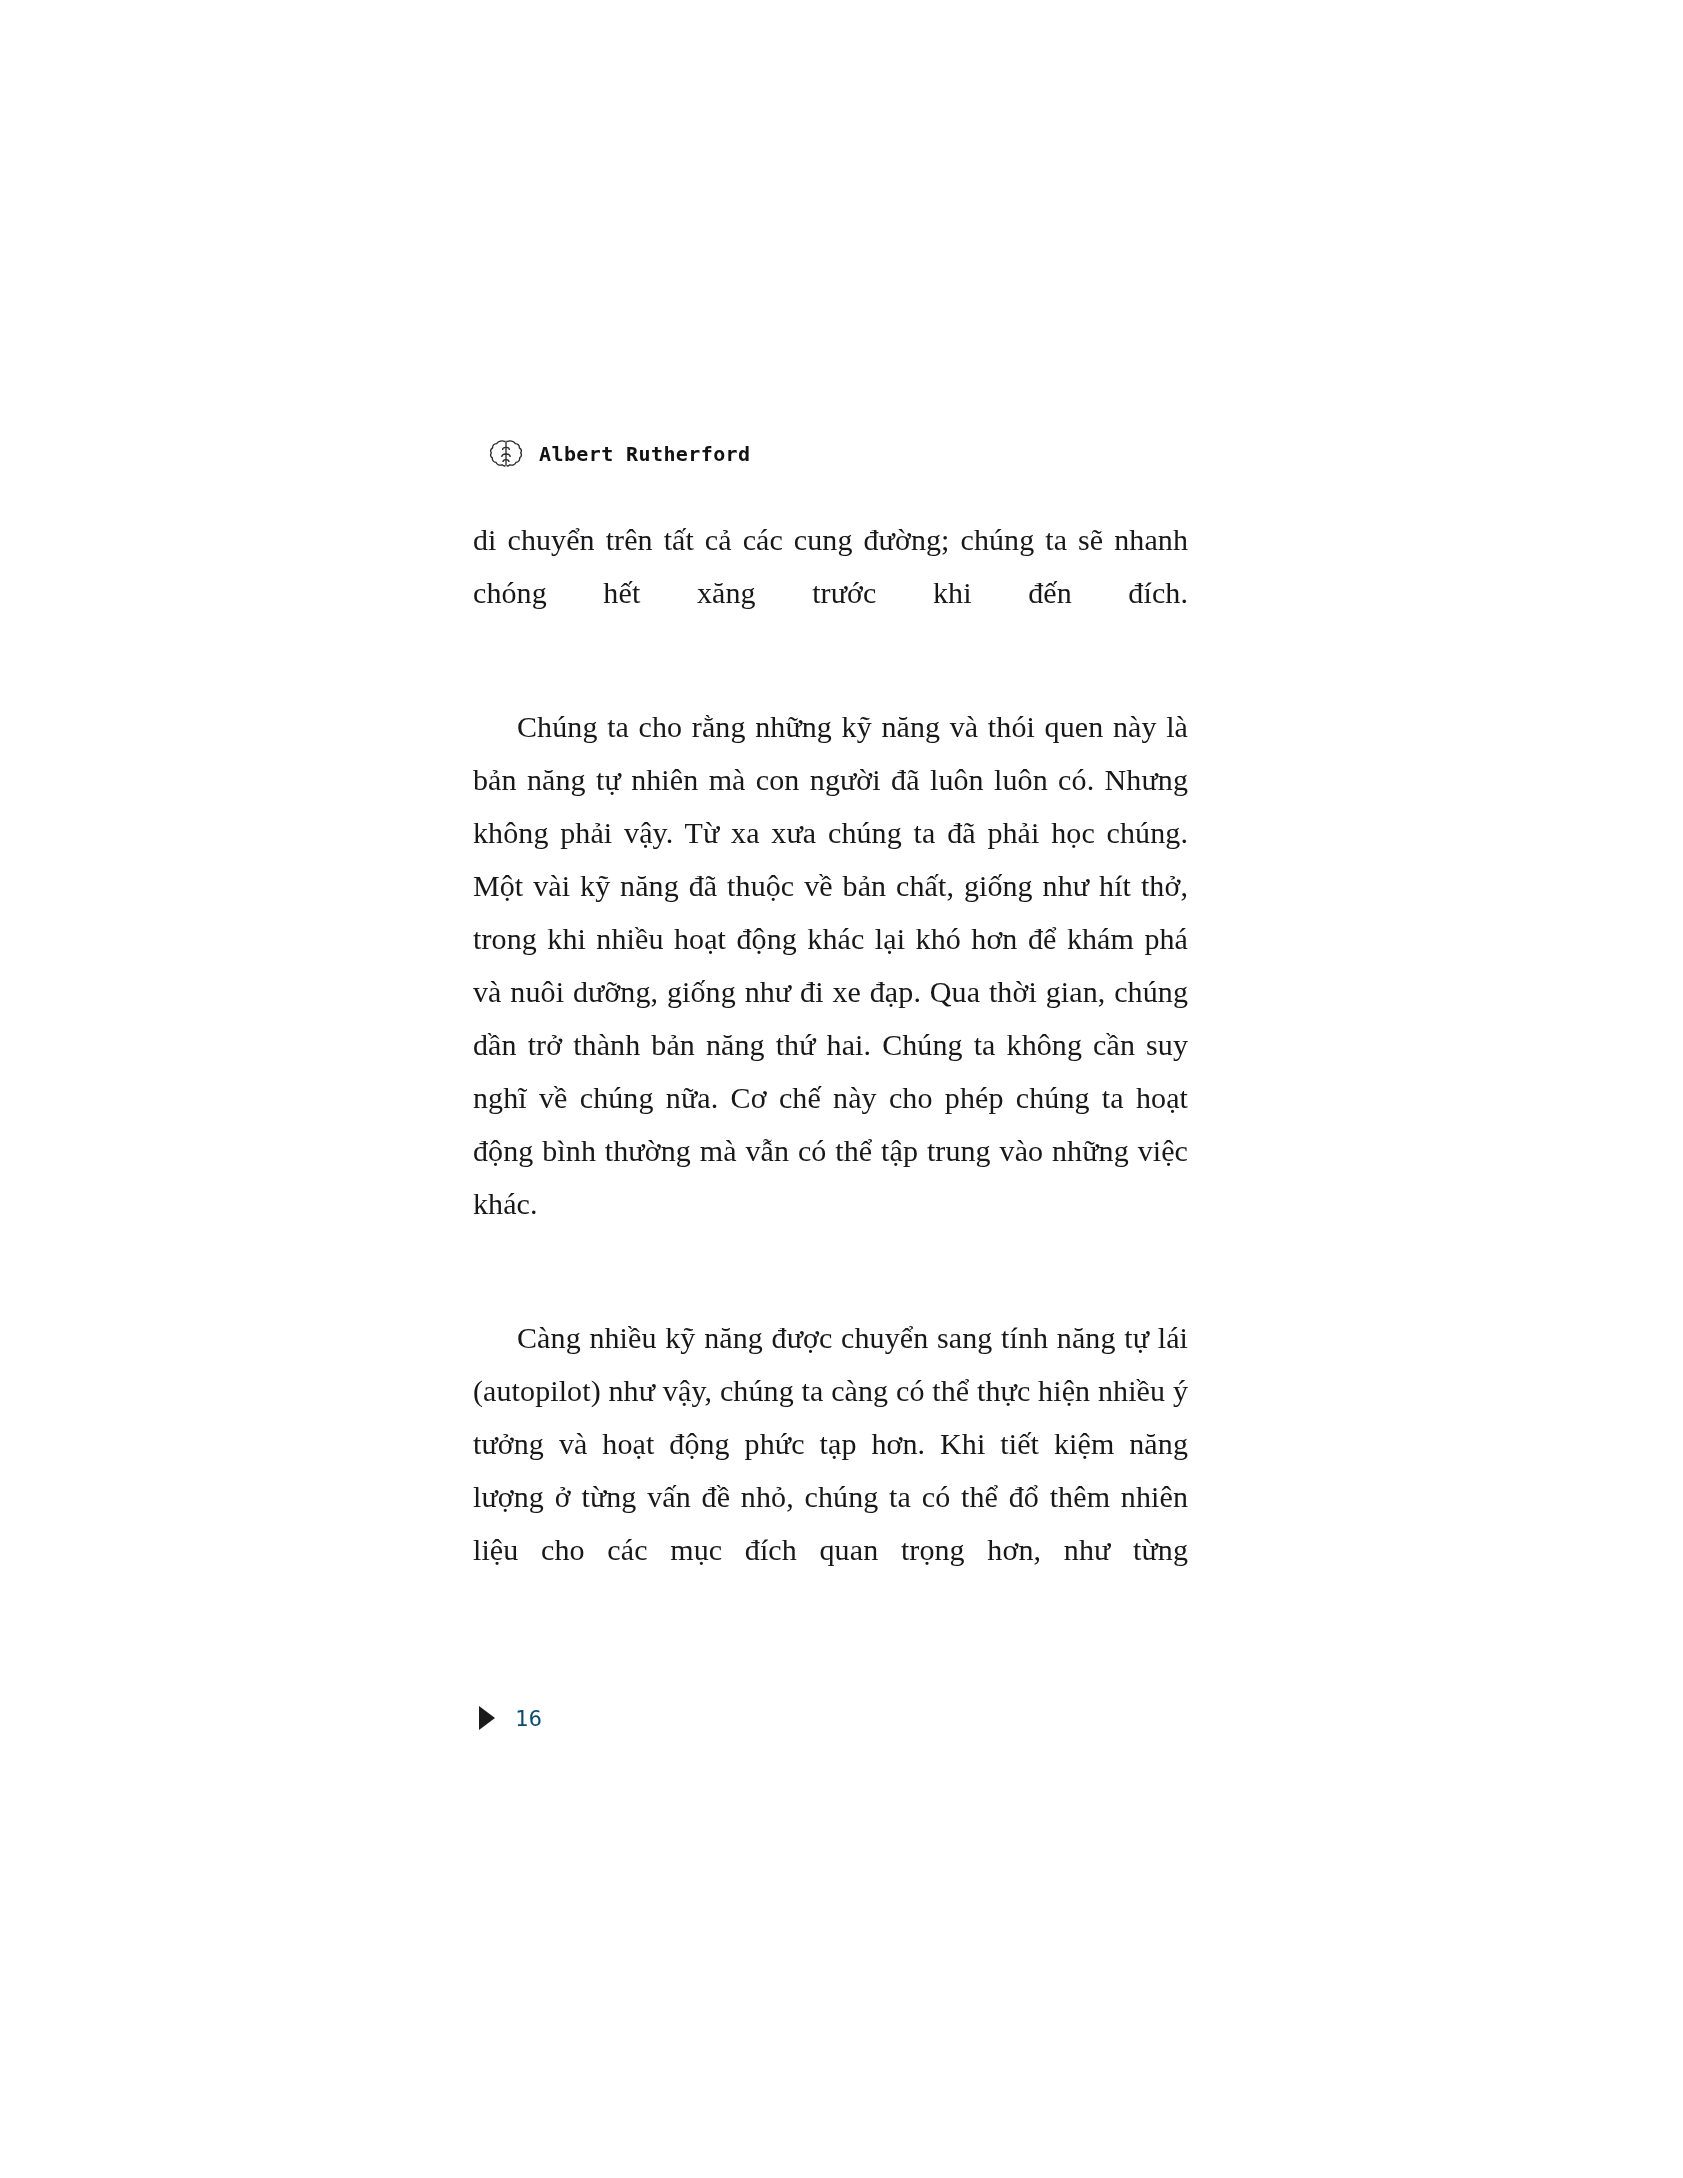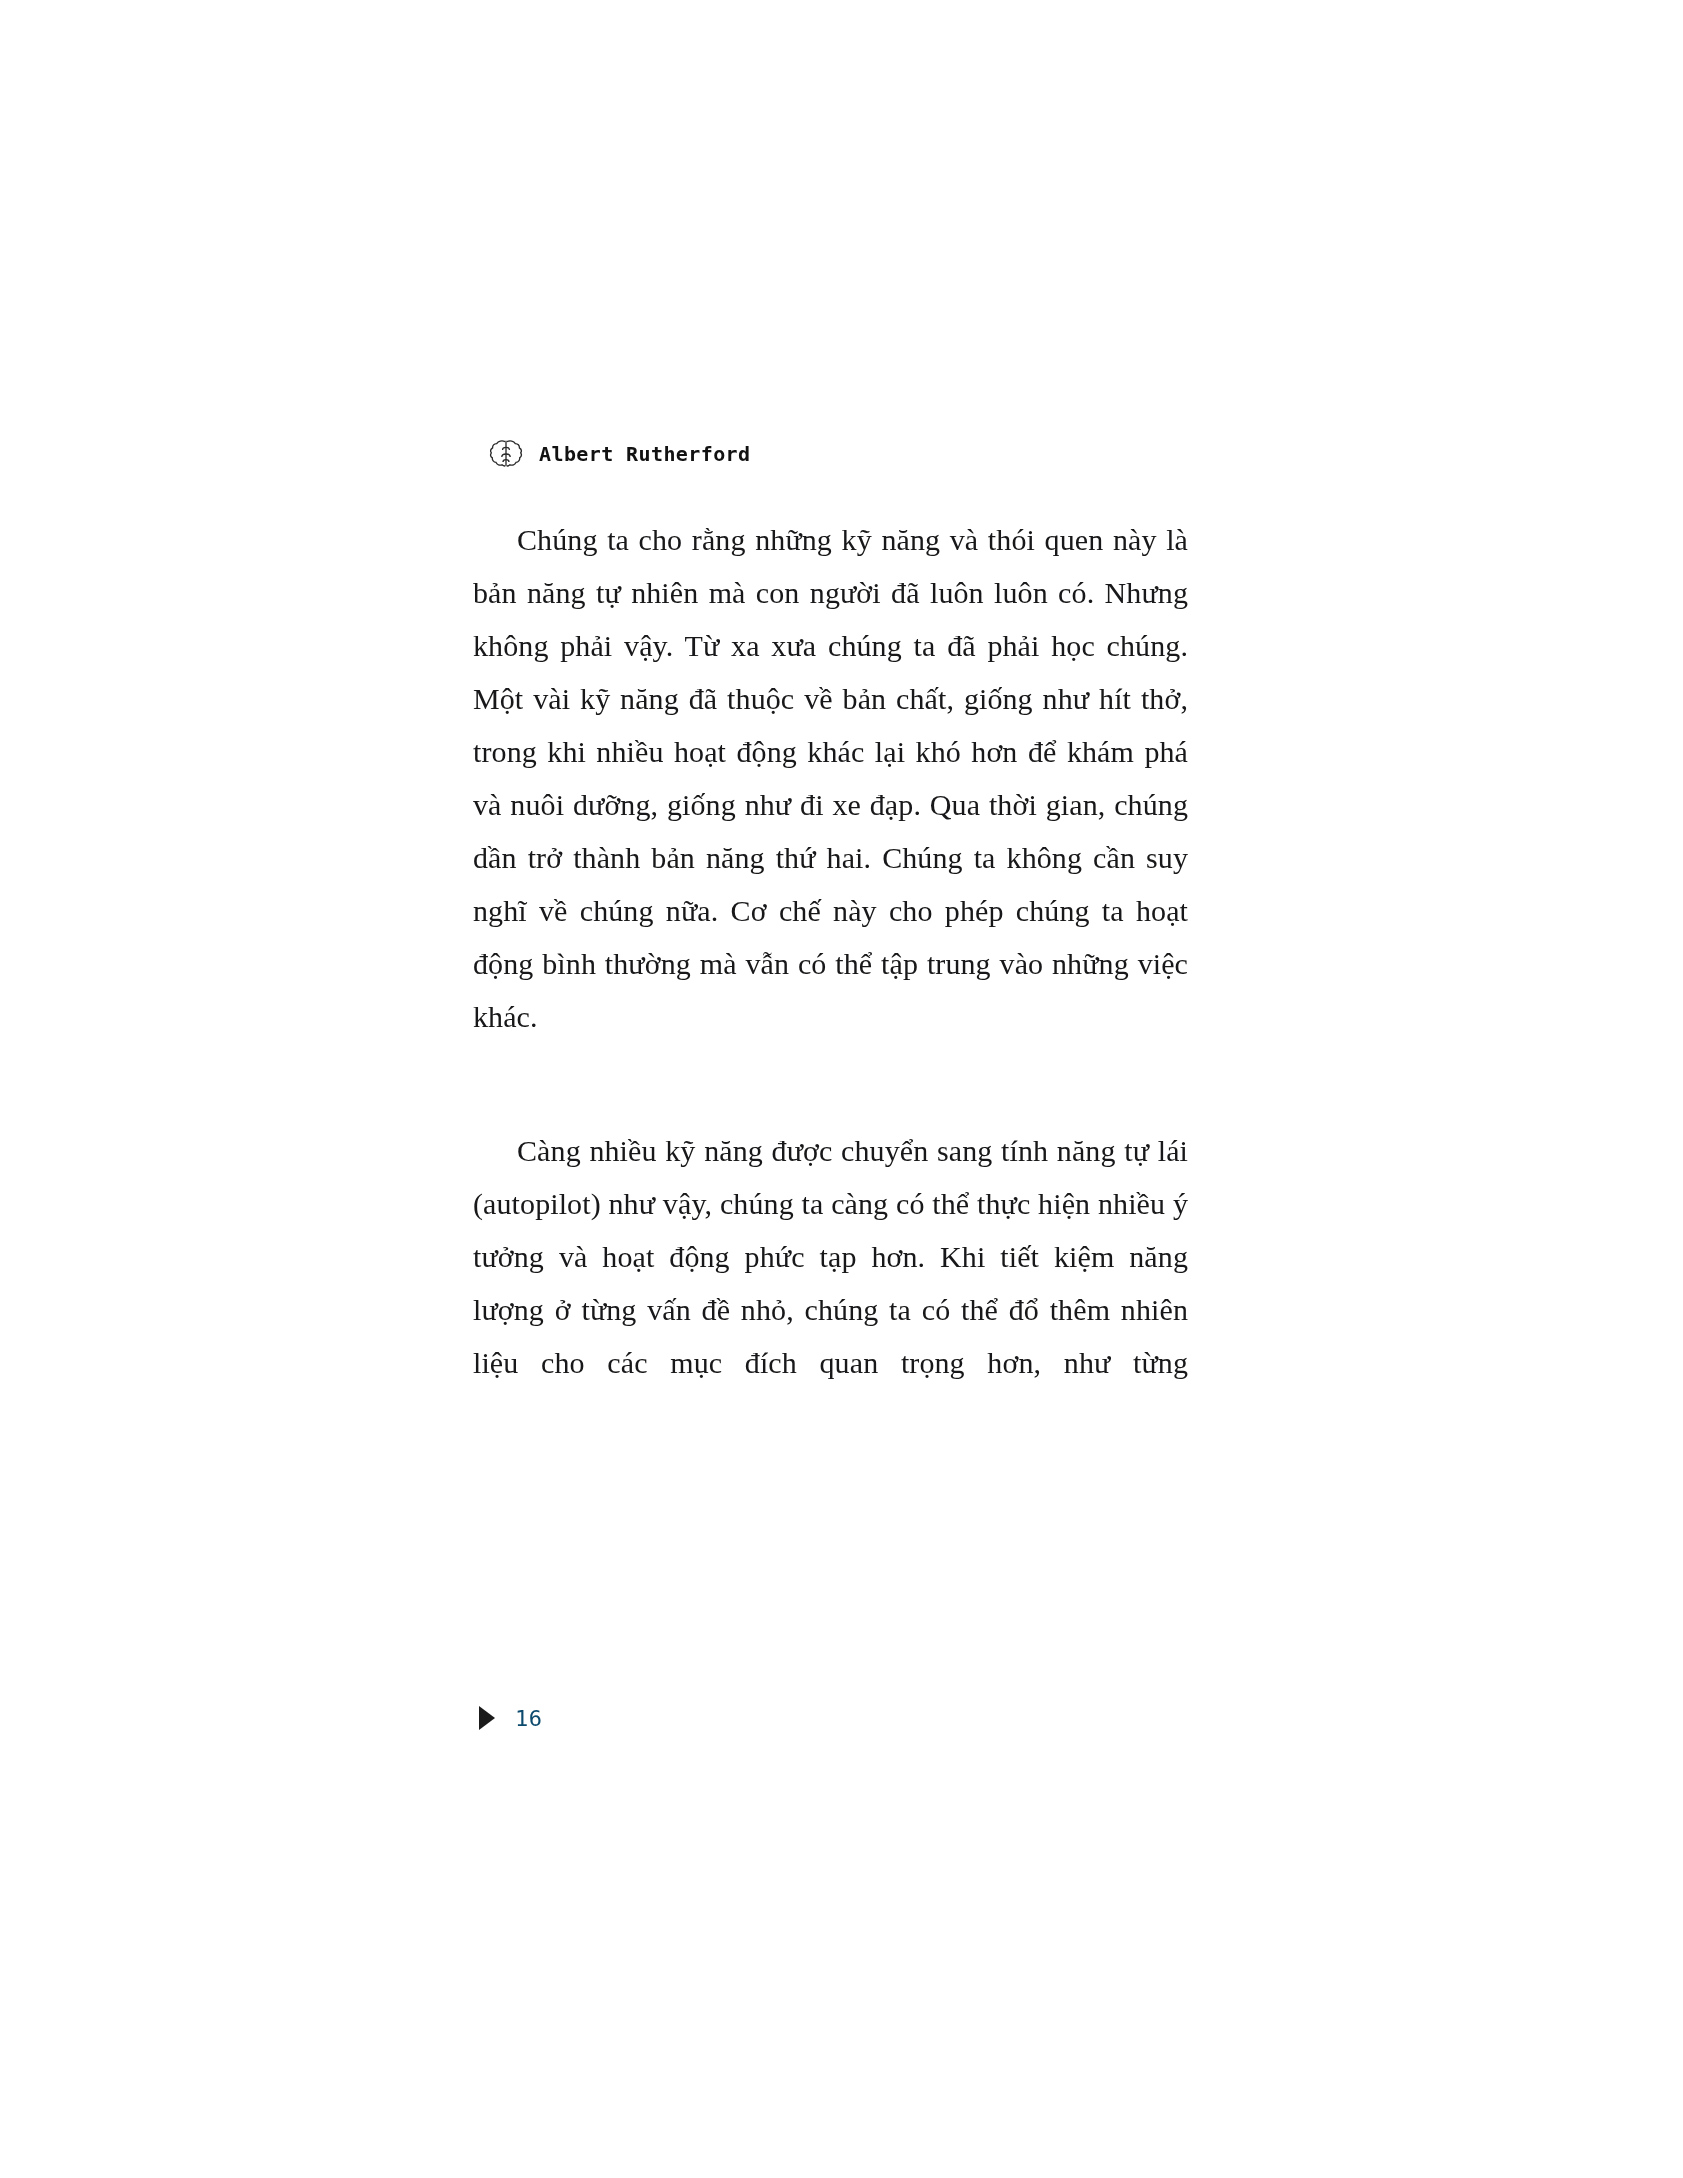--- a/index.html
+++ b/index.html
@@ -114,20 +114,21 @@
           <line x1="20" y1="6" x2="20" y2="33"></line>
           <path d="M20 13c-2.2 0-3.6 1.2-3.6 2.8M20 20c-2.8 0-4.4 1.4-4.4 3.2M20 26c-2 0-3.2 1-3.2 2.4"></path>
           <path d="M20 13c2.2 0 3.6 1.2 3.6 2.8M20 20c2.8 0 4.4 1.4 4.4 3.2M20 26c2 0 3.2 1 3.2 2.4"></path>
         </g>
       </svg>
     </span>
     <span class="author-name">Albert Rutherford</span>
   </div>
 
   <div class="text-column">
+    <p class="para force-just">di chuyển trên tất cả các cung đường; chúng ta sẽ nhanh chóng hết xăng trước khi đến đích.</p>
     <p class="para indent force-just">Chúng ta cho rằng những kỹ năng và thói quen này là bản năng tự nhiên mà con người đã luôn luôn có. Nhưng không phải vậy. Từ xa xưa chúng ta đã phải học chúng. Một vài kỹ năng đã thuộc về bản chất, giống như hít thở, trong khi nhiều hoạt động khác lại khó hơn để khám phá và nuôi dưỡng, giống như đi xe đạp. Qua thời gian, chúng dần trở thành bản năng thứ hai. Chúng ta không cần suy nghĩ về chúng nữa. Cơ chế này cho phép chúng ta hoạt động bình thường mà vẫn có thể tập trung vào những việc khác.</p>
     <p class="para indent force-just">Càng nhiều kỹ năng được chuyển sang tính năng tự lái (autopilot) như vậy, chúng ta càng có thể thực hiện nhiều ý tưởng và hoạt động phức tạp hơn. Khi tiết kiệm năng lượng ở từng vấn đề nhỏ, chúng ta có thể đổ thêm nhiên liệu cho các mục đích quan trọng hơn, như từng</p>
   </div>
 
   <div class="folio">
     <span class="folio-marker"></span>
     <span class="folio-number">16</span>
   </div>
 
 </div>

